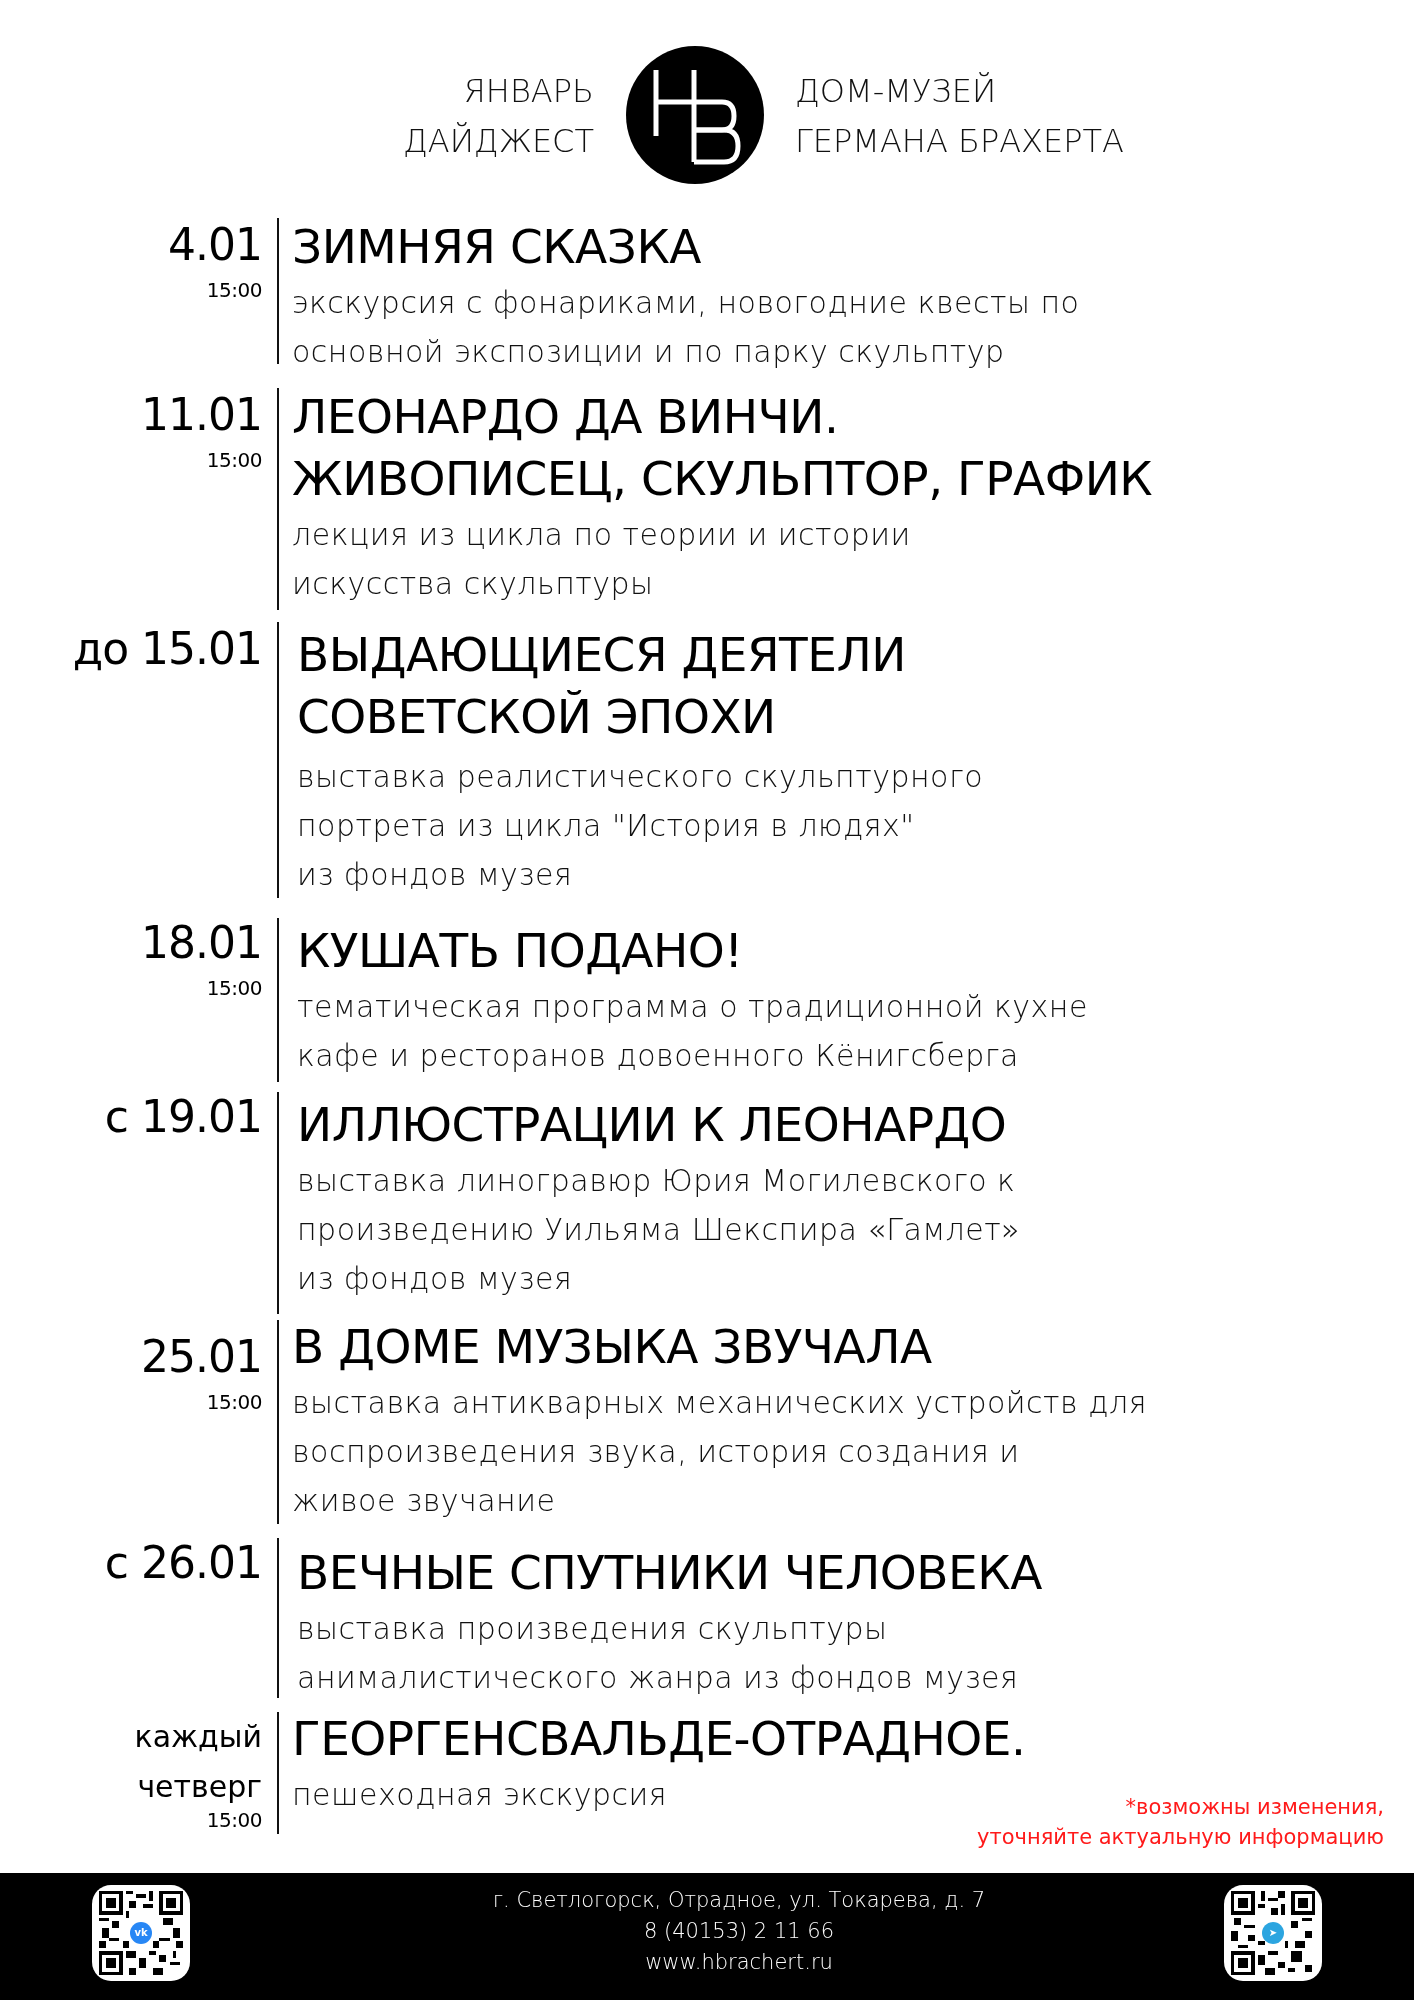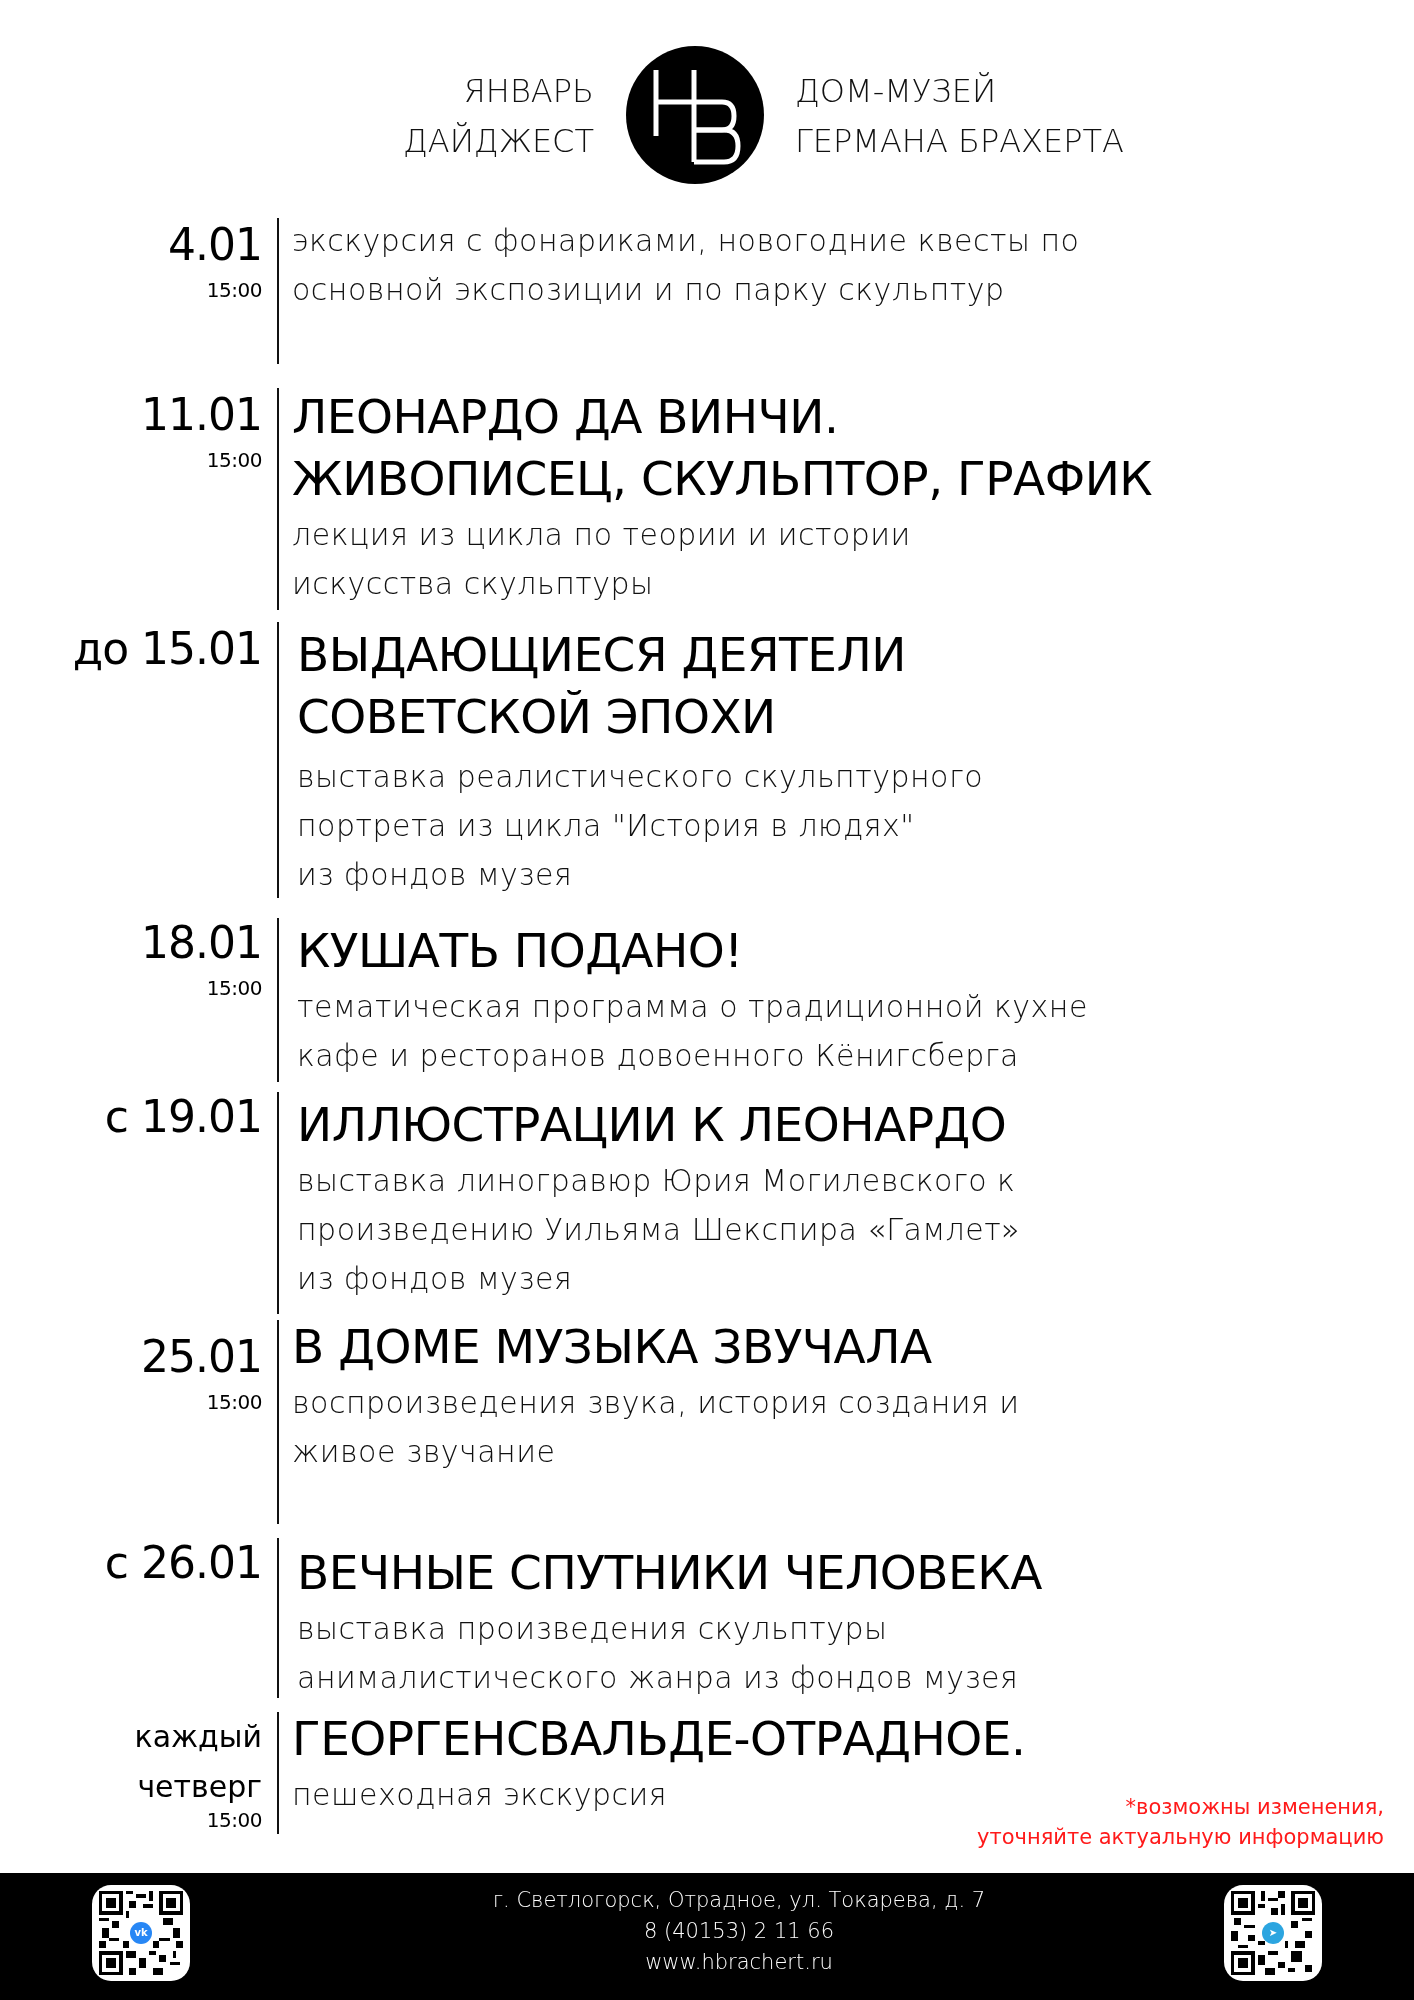--- a/index.html
+++ b/index.html
@@ -59,20 +59,21 @@
   <span>ГЕРМАНА БРАХЕРТА</span>
 </div>
 
 <div class="event" style="top:216px;">
   <div class="date-col" style="top:4px;">
     <span class="date">4.01</span>
     <span class="time">15:00</span>
   </div>
   <div class="rule" style="top:2px;height:146px;"></div>
   <div class="content" style="top:0;">
+    <span class="title">ЗИМНЯЯ СКАЗКА</span>
     <span class="desc">экскурсия с фонариками, новогодние квесты по</span>
     <span class="desc">основной экспозиции и по парку скульптур</span>
   </div>
 </div>
 
 <div class="event" style="top:386px;">
   <div class="date-col" style="top:4px;">
     <span class="date">11.01</span>
     <span class="time">15:00</span>
   </div>
@@ -126,20 +127,21 @@
 </div>
 
 <div class="event" style="top:1316px;">
   <div class="date-col" style="top:16px;">
     <span class="date">25.01</span>
     <span class="time">15:00</span>
   </div>
   <div class="rule" style="top:4px;height:204px;"></div>
   <div class="content" style="top:0;">
     <span class="title">В ДОМЕ МУЗЫКА ЗВУЧАЛА</span>
+    <span class="desc">выставка антикварных механических устройств для</span>
     <span class="desc">воспроизведения звука, история создания и</span>
     <span class="desc">живое звучание</span>
   </div>
 </div>
 
 <div class="event" style="top:1534px;">
   <div class="date-col" style="top:4px;">
     <span class="date">с 26.01</span>
   </div>
   <div class="rule" style="top:4px;height:160px;"></div>

